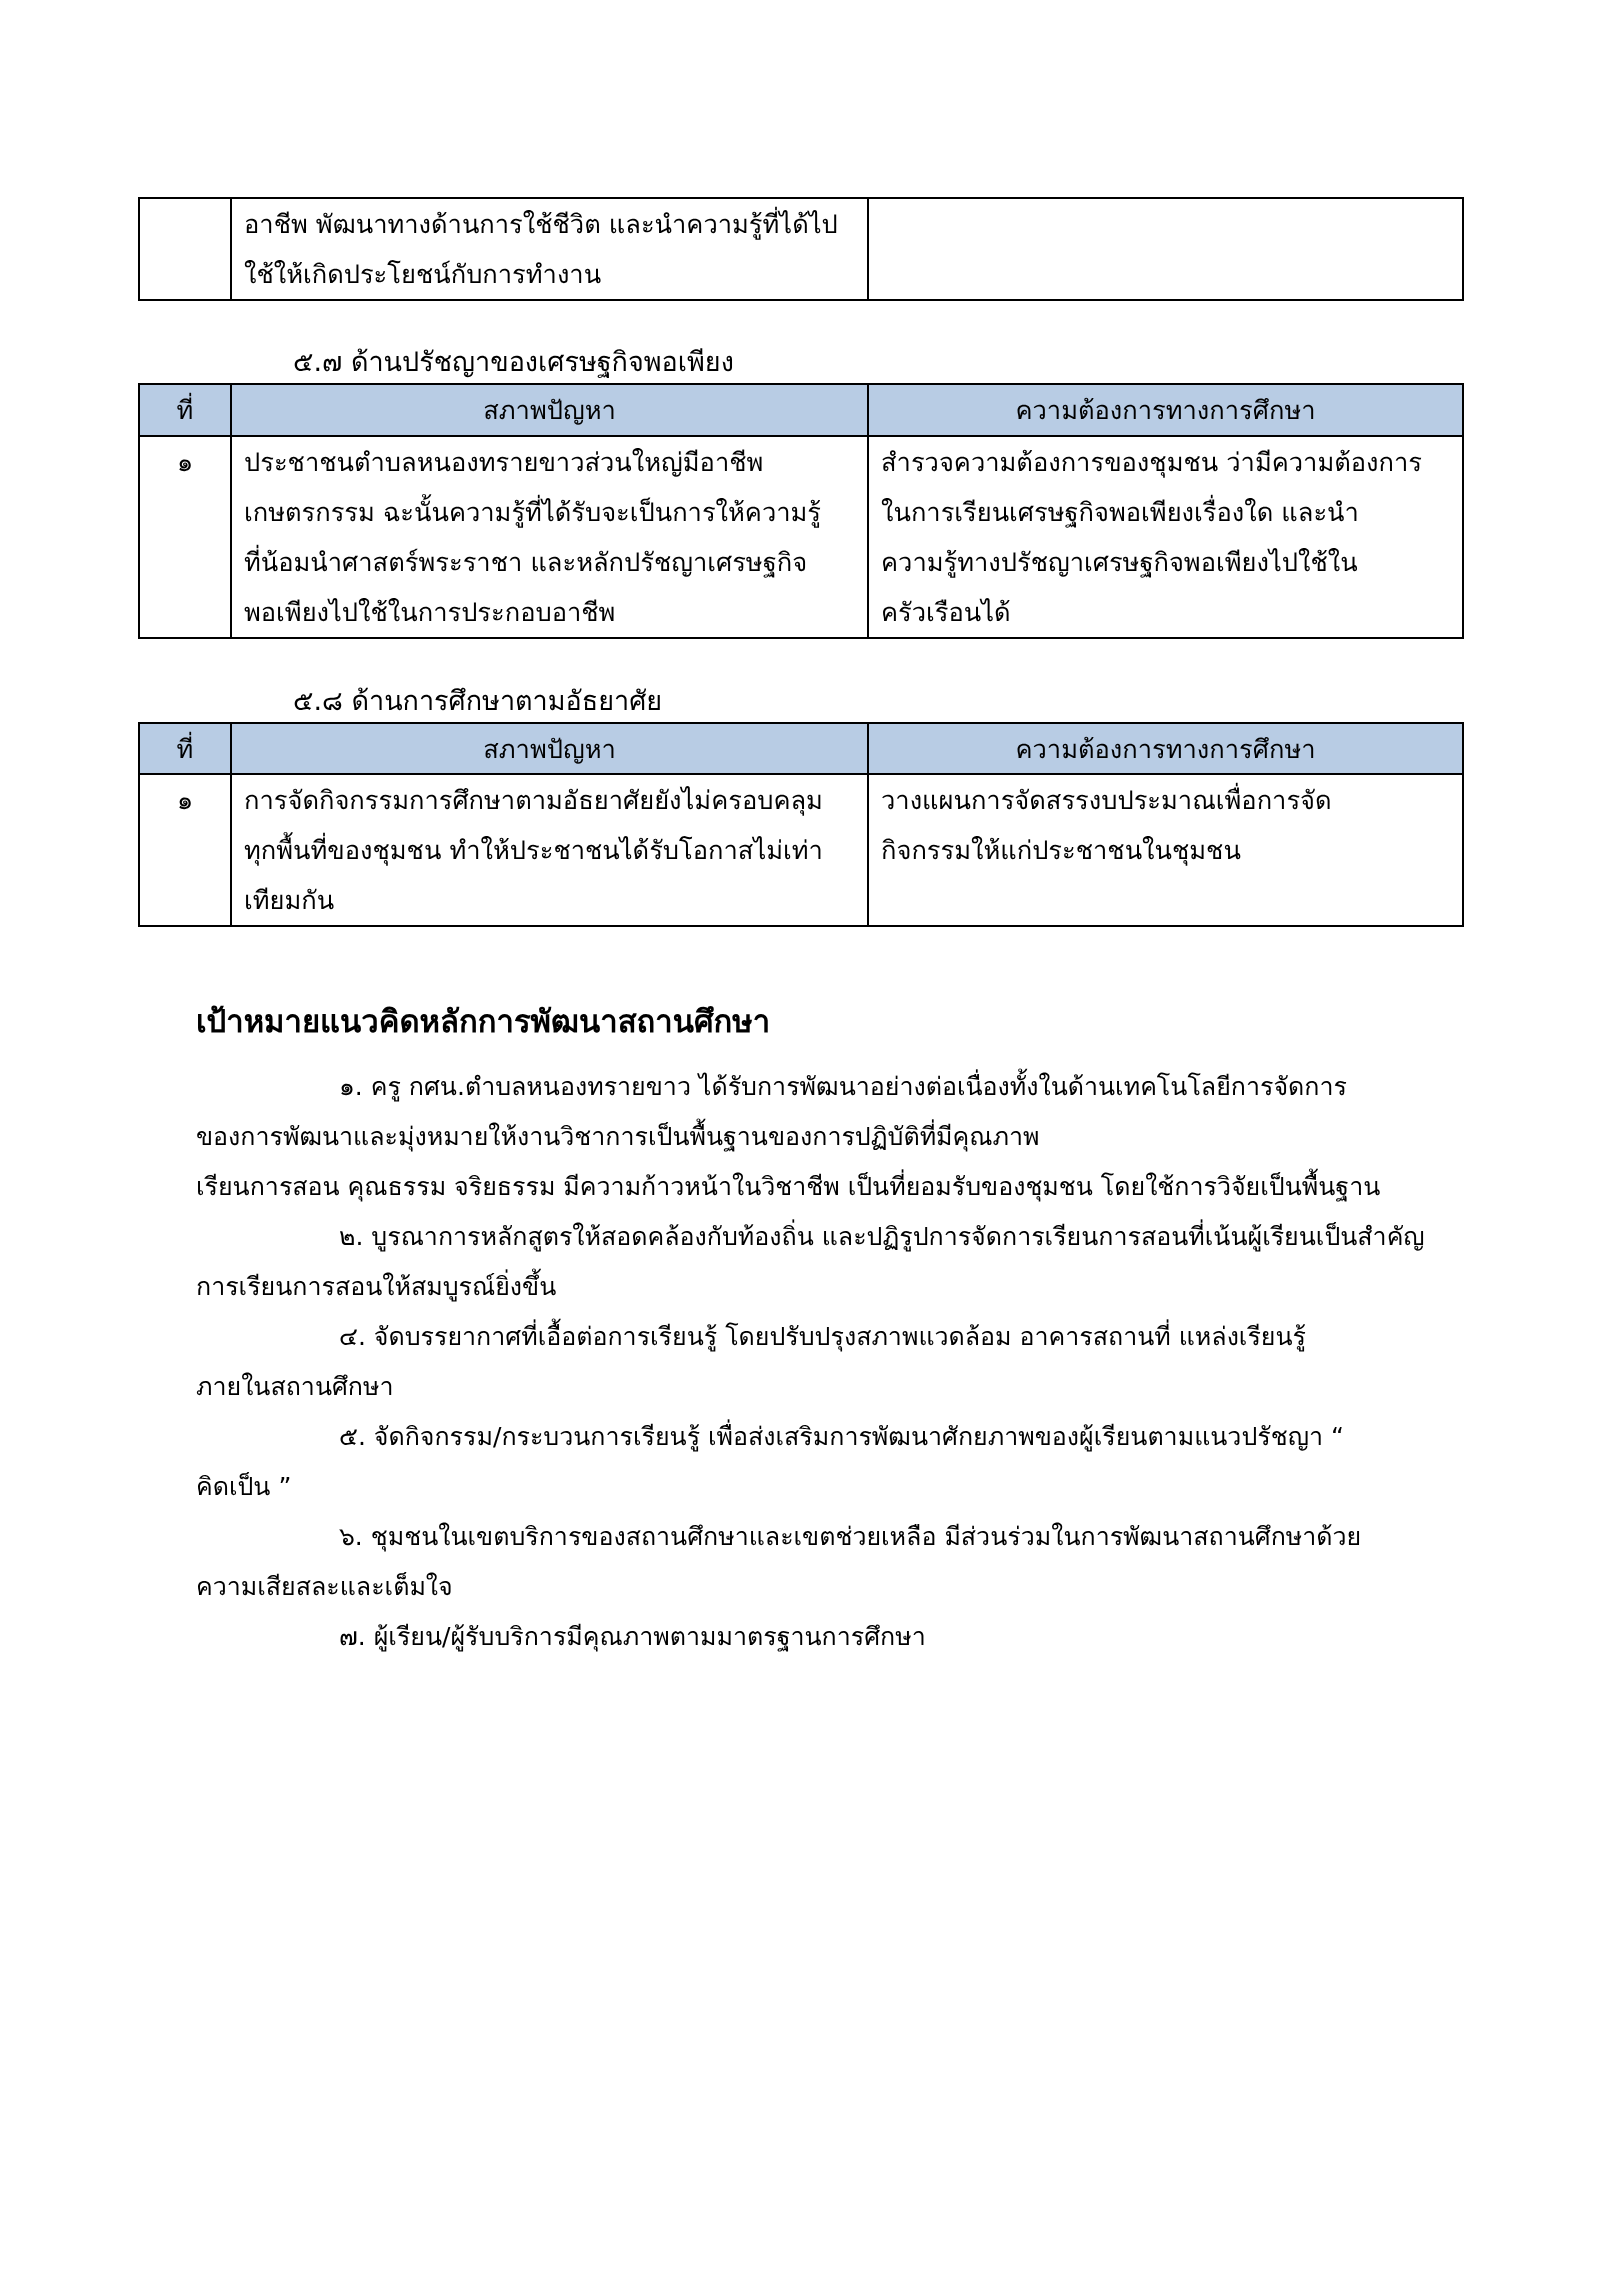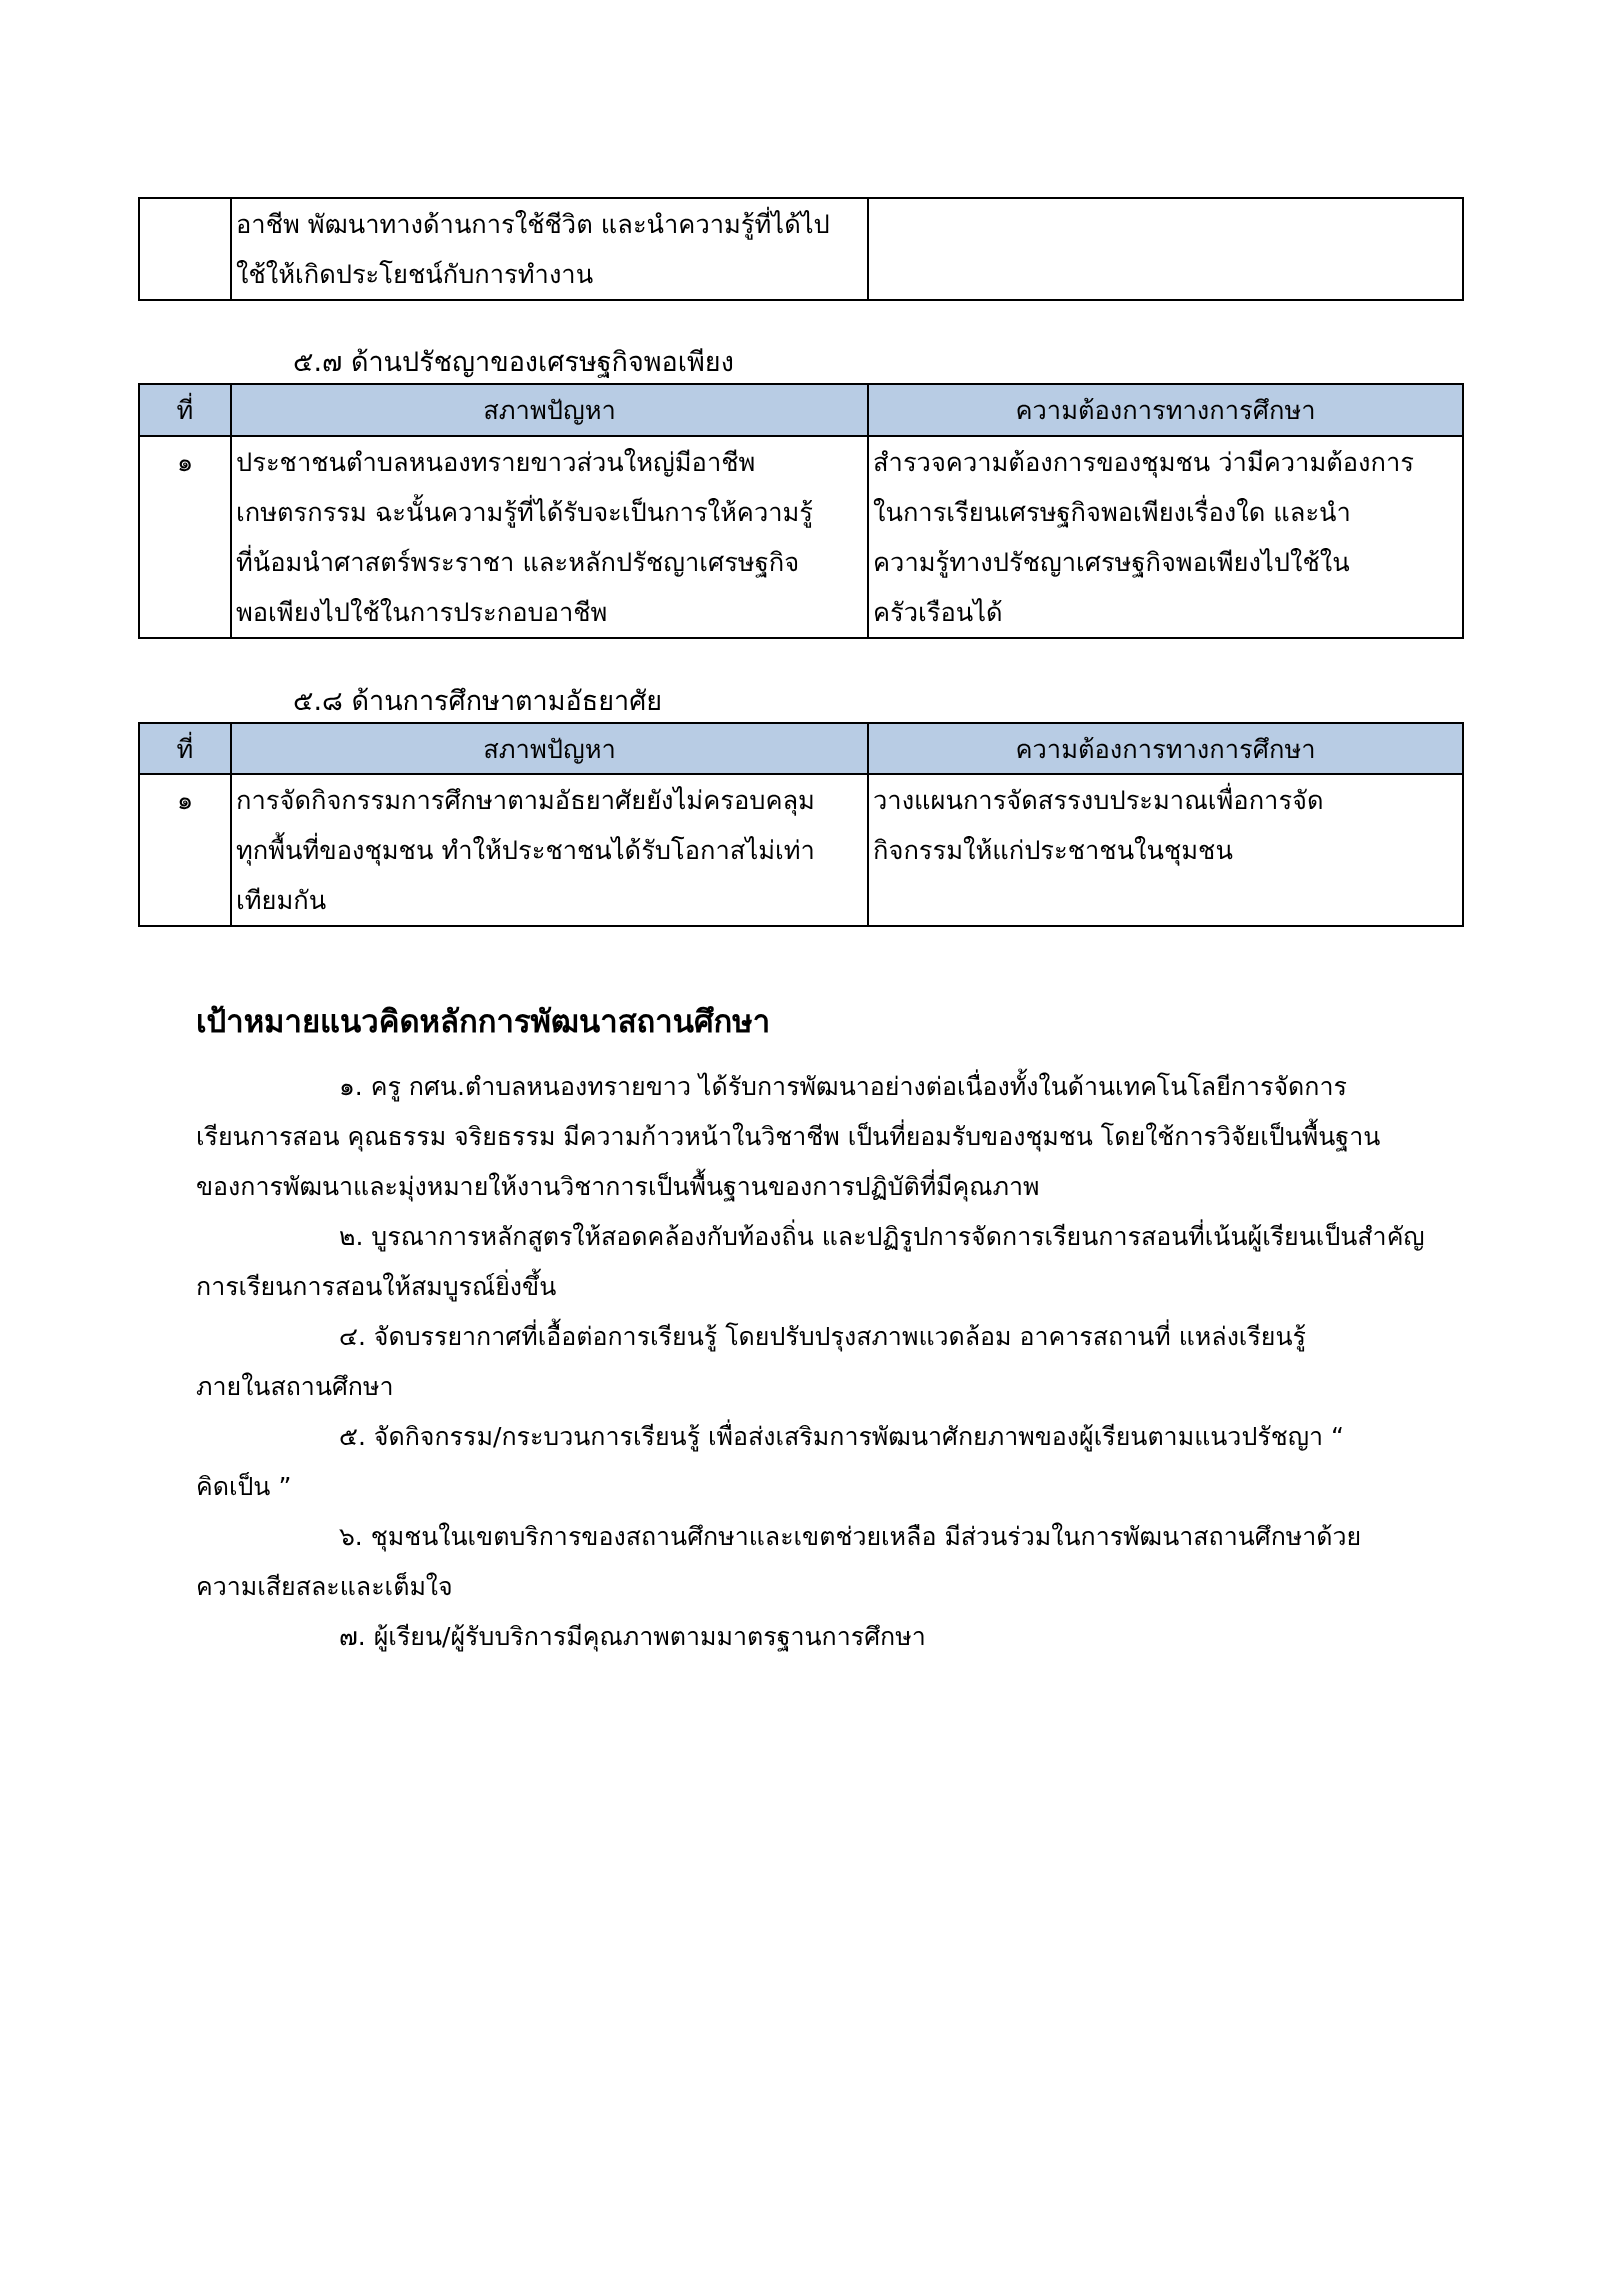--- a/index.html
+++ b/index.html
@@ -20,21 +20,21 @@
       left: 138px;
       width: 1324px;
       border-collapse: collapse;
       table-layout: fixed;
       font-size: 25.5px;
       line-height: 50px;
     }
     .tbl td, .tbl th {
       border: 2.6px solid #000;
       vertical-align: top;
-      padding: 0 4px;
+      padding: 0 12px;
       font-weight: normal;
     }
     .tbl th {
       background: #b8cce4;
       text-align: center;
       vertical-align: middle;
       line-height: 46px;
       padding: 0;
     }
     .tbl col.c1 { width: 92px; }
@@ -159,22 +159,22 @@
     </td>
   </tr>
 </tbody>
   </table>
 
 <div class="section-title">เป้าหมายแนวคิดหลักการพัฒนาสถานศึกษา</div>
 
 <div class="goals">
   <div>
     <span class="goal-line indent">๑.  ครู กศน.ตำบลหนองทรายขาว ได้รับการพัฒนาอย่างต่อเนื่องทั้งในด้านเทคโนโลยีการจัดการ</span>
+    <span class="goal-line">ของการพัฒนาและมุ่งหมายให้งานวิชาการเป็นพื้นฐานของการปฏิบัติที่มีคุณภาพ</span>
     <span class="goal-line">เรียนการสอน คุณธรรม จริยธรรม มีความก้าวหน้าในวิชาชีพ เป็นที่ยอมรับของชุมชน โดยใช้การวิจัยเป็นพื้นฐาน</span>
-    <span class="goal-line">ของการพัฒนาและมุ่งหมายให้งานวิชาการเป็นพื้นฐานของการปฏิบัติที่มีคุณภาพ</span>
   </div>
   <div>
     <span class="goal-line indent">๒.  บูรณาการหลักสูตรให้สอดคล้องกับท้องถิ่น และปฏิรูปการจัดการเรียนการสอนที่เน้นผู้เรียนเป็นสำคัญ</span>
   </div>
   <div>
     <span class="goal-line">การเรียนการสอนให้สมบูรณ์ยิ่งขึ้น</span>
   </div>
   <div>
     <span class="goal-line indent">๔.  จัดบรรยากาศที่เอื้อต่อการเรียนรู้  โดยปรับปรุงสภาพแวดล้อม อาคารสถานที่ แหล่งเรียนรู้</span>
     <span class="goal-line">ภายในสถานศึกษา</span>

